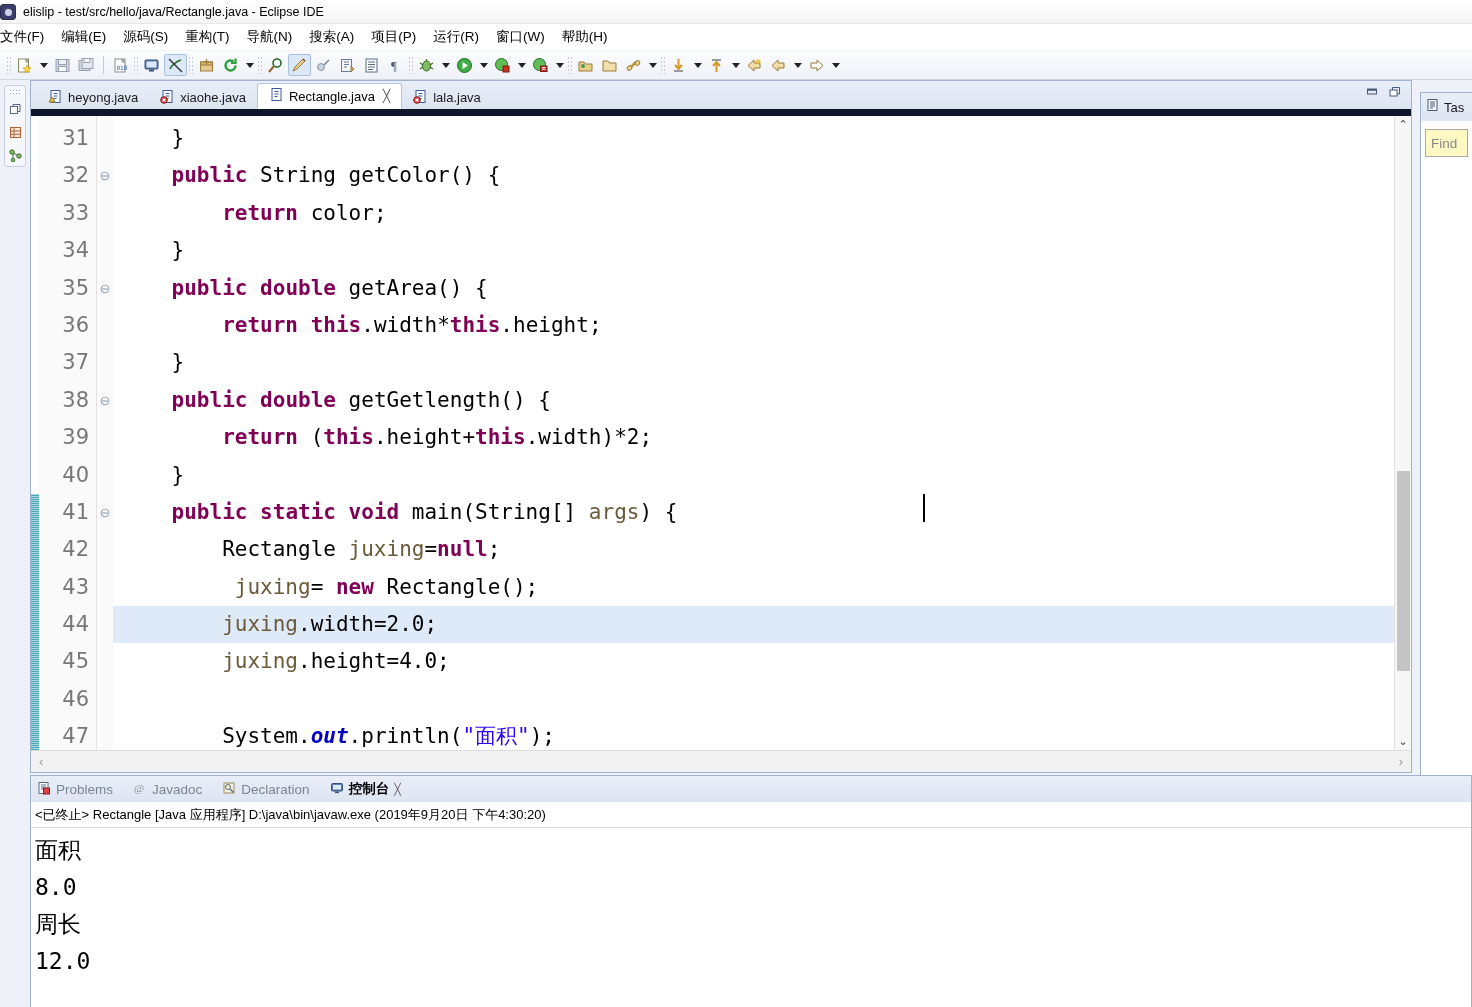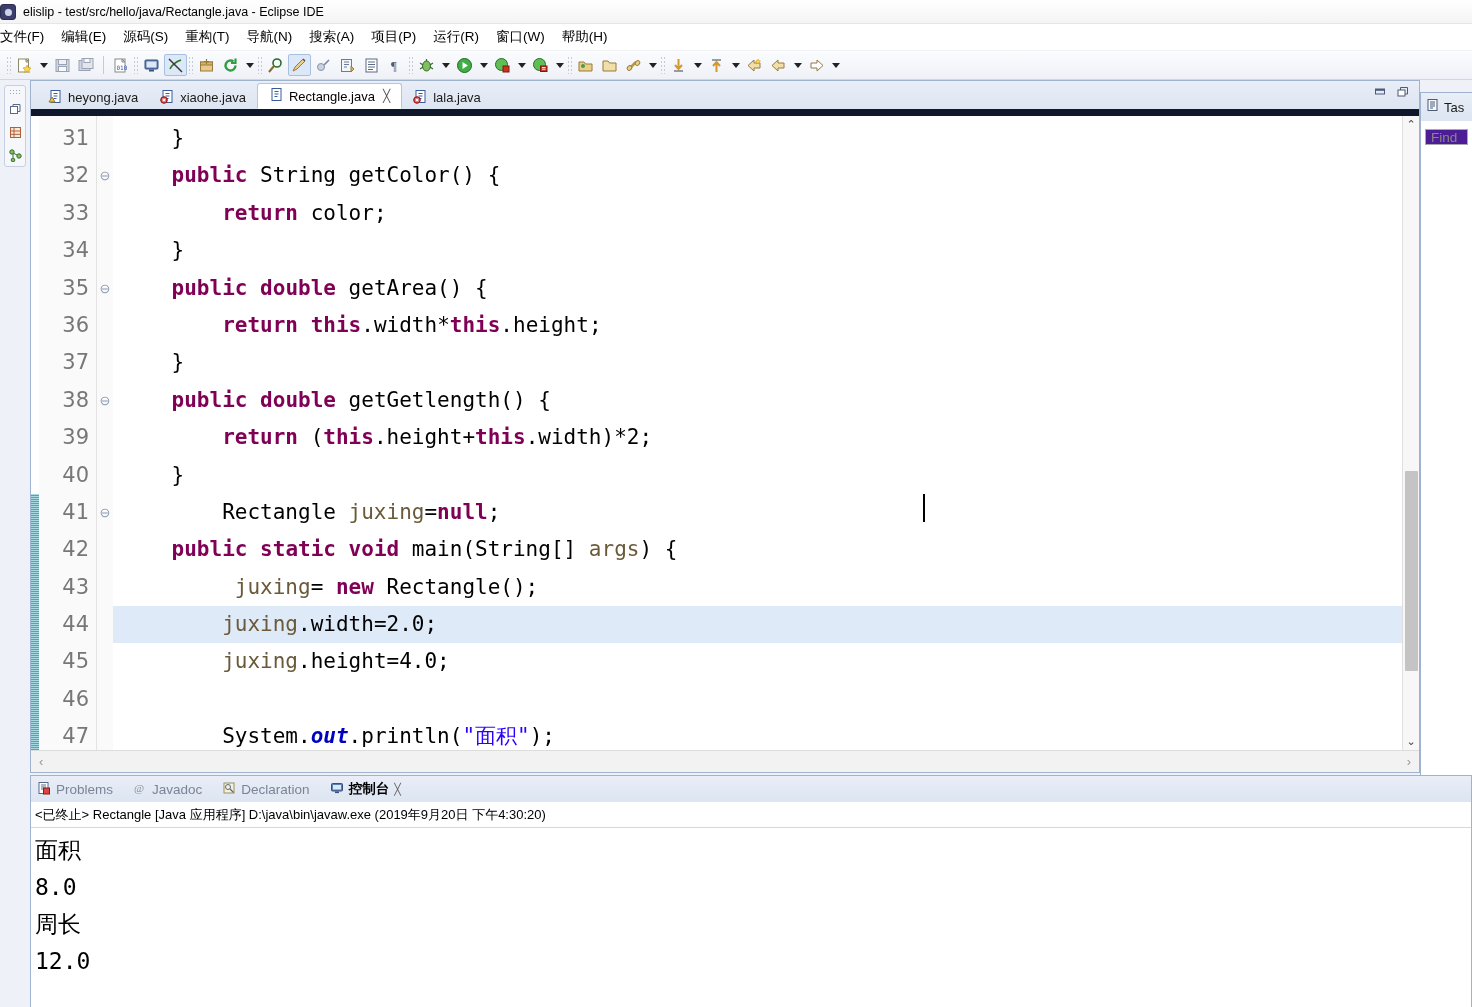--- a/index.html
+++ b/index.html
@@ -66,21 +66,21 @@
   .fastbox { width: 22px; background: #f5f7fb; border: 1px solid #c7d0e0;
              border-radius: 3px; padding: 3px 0; display: flex;
              flex-direction: column; align-items: center; gap: 7px; }
   .fastgrip { width: 12px; height: 5px;
               background-image: radial-gradient(#9aa6bd 40%, transparent 41%);
               background-size: 3px 3px; }
   .fasticon { width: 16px; height: 16px; display:flex; align-items:center; justify-content:center; }
 
   
   .editorpanel { flex: 1; display: flex; flex-direction: column;
-                 border: 1px solid #9fb3d1; background: #fff; margin-right: 0; }
+                 border: 1px solid #9fb3d1; background: #fff; margin-right: 8px; }
   .tabstrip { height: 28px; display: flex; align-items: flex-end;
               background: linear-gradient(#e9eef7, #dde5f2);
               position: relative; padding-left: 6px; }
   .tab { height: 24px; display: flex; align-items: center; gap: 5px;
          padding: 0 11px; font-size: 13px; color: #1a1a1a; white-space: nowrap;
          border-top: 1px solid transparent; }
   .tab.active { background: #ffffff; border: 1px solid #b6c6dd; border-bottom-color: #fff;
                 border-radius: 3px 3px 0 0; color: #000; height: 26px; }
   .tab-close { font-size: 12px; color: #5a5a5a; margin-left: 3px; }
   .win-btns { position: absolute; right: 8px; top: 4px; display: flex; gap: 8px; }
@@ -127,21 +127,21 @@
              padding: 0 8px; font-size: 13px; color: #999; }
 
   
   .taskspanel { width: 52px; background: #eef1f8; padding-top: 12px; }
   .tasks-inner { border: 1px solid #9fb3d1; border-right: none; background: #fff;
                  height: 693px; }
   .tasks-tabstrip { height: 28px; display: flex; align-items: center; gap: 4px;
                     padding-left: 5px; background: linear-gradient(#e9eef7,#dde5f2); }
   .tasks-label { font-size: 13px; color: #1a1a1a; white-space: nowrap; }
   .tasks-body { padding: 8px 4px; }
-  .findbox { border: 1px solid #a9a9a9; background: #4c1d95; height: 16px;
+  .findbox { border: 1px solid #a9a9a9; background: #fef9c3; height: 28px;
              display: flex; align-items: center; padding-left: 5px;
              font-size: 13.5px; color: #888; overflow: hidden; white-space: nowrap; }
 
   
   .consolewrap { height: 268px; display: flex; flex-direction: column;
                  background: #eef1f8; padding: 2px 0 0 30px; }
   .console { flex: 1; border: 1px solid #9fb3d1; background: #fff;
              display: flex; flex-direction: column; }
   .ctabstrip { height: 26px; display: flex; align-items: center; gap: 20px;
                padding-left: 6px; background: linear-gradient(#e9eef7,#dde5f2); }
@@ -485,22 +485,22 @@
       <div class="code-line">    }</div>
           <div class="code-line">    <span class="k">public</span> String getColor() {</div>
           <div class="code-line">        <span class="k">return</span> <span class="f">color</span>;</div>
           <div class="code-line">    }</div>
           <div class="code-line">    <span class="k">public</span> <span class="k">double</span> getArea() {</div>
           <div class="code-line">        <span class="k">return</span> <span class="k">this</span>.<span class="f">width</span>*<span class="k">this</span>.<span class="f">height</span>;</div>
           <div class="code-line">    }</div>
           <div class="code-line">    <span class="k">public</span> <span class="k">double</span> getGetlength() {</div>
           <div class="code-line">        <span class="k">return</span> (<span class="k">this</span>.<span class="f">height</span>+<span class="k">this</span>.<span class="f">width</span>)*2;</div>
           <div class="code-line">    }</div>
+          <div class="code-line">    <span class="k">public</span> <span class="k">static</span> <span class="k">void</span> main(String[] <span class="lv">args</span>) {</div>
           <div class="code-line">        Rectangle <span class="lv">juxing</span>=<span class="k">null</span>;</div>
-          <div class="code-line">    <span class="k">public</span> <span class="k">static</span> <span class="k">void</span> main(String[] <span class="lv">args</span>) {</div>
           <div class="code-line">         <span class="lv">juxing</span>= <span class="k">new</span> Rectangle();</div>
           <div class="code-line hl">        <span class="lv">juxing</span>.<span class="f">width</span>=2.0;</div>
           <div class="code-line">        <span class="lv">juxing</span>.<span class="f">height</span>=4.0;</div>
           <div class="code-line">&nbsp;</div>
           <div class="code-line">        System.<span class="sf">out</span>.println(<span class="s">"面积"</span>);</div>
         </div>
       <div class="vscroll">
         <div class="sb-arrow">⌃</div>
         <div class="vthumb" style="top:355px; height:200px;"></div>
         <div class="sb-arrow bot">⌄</div>

